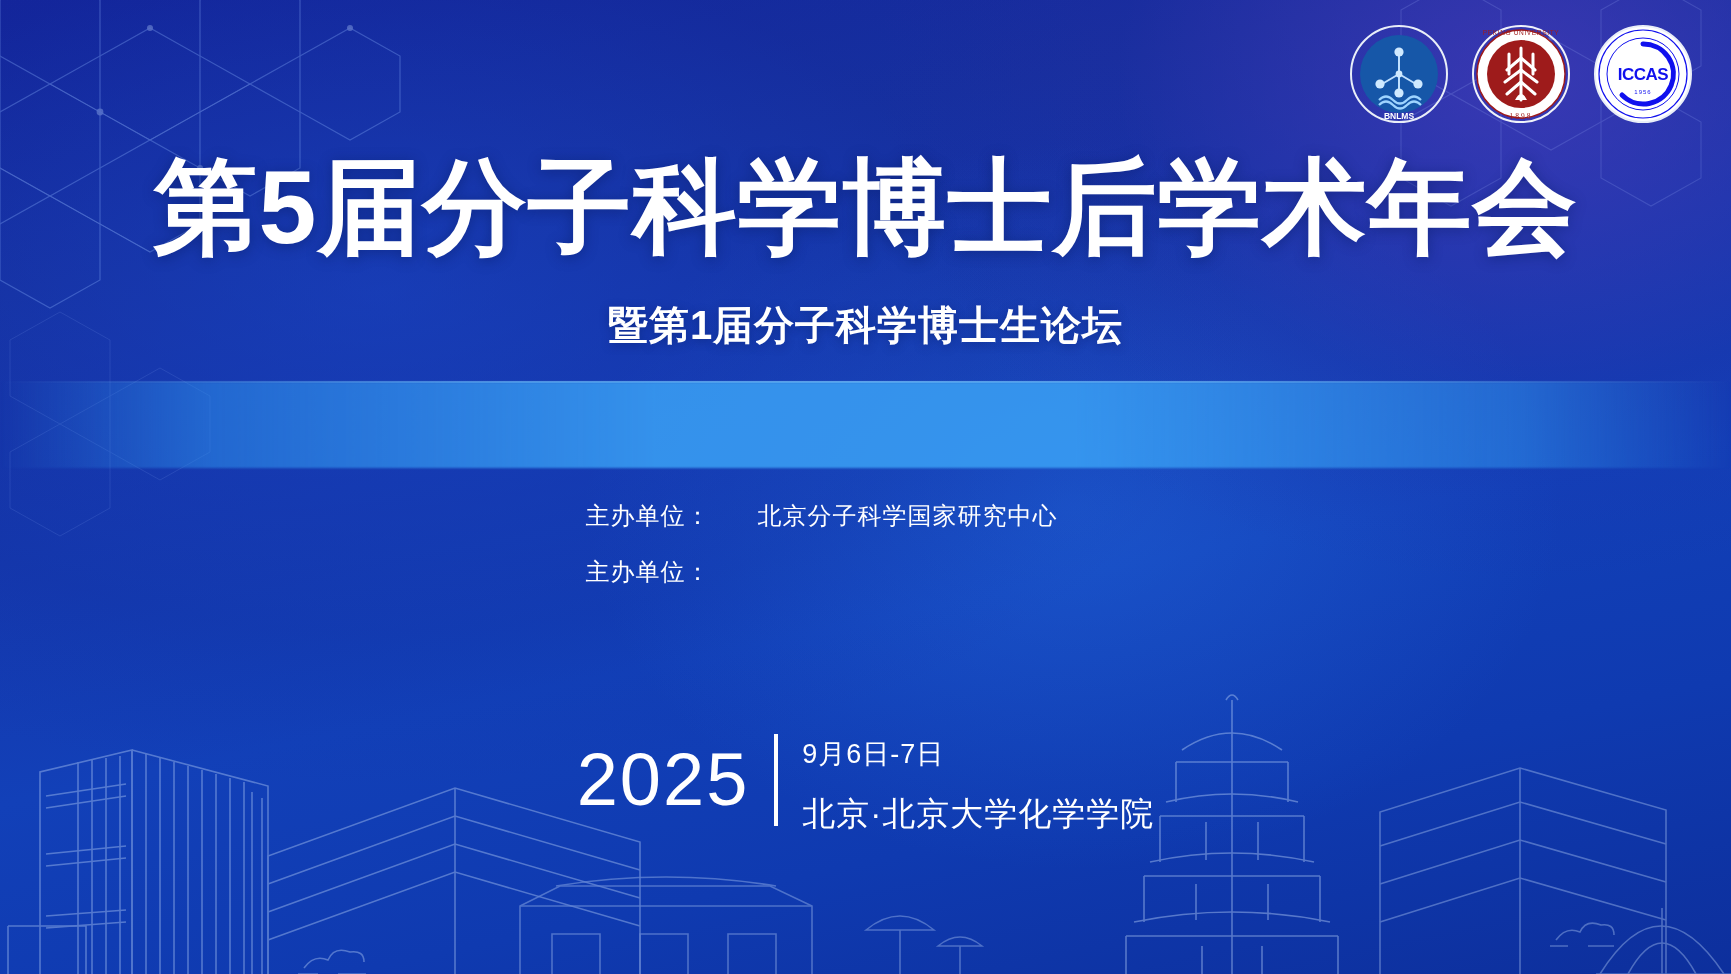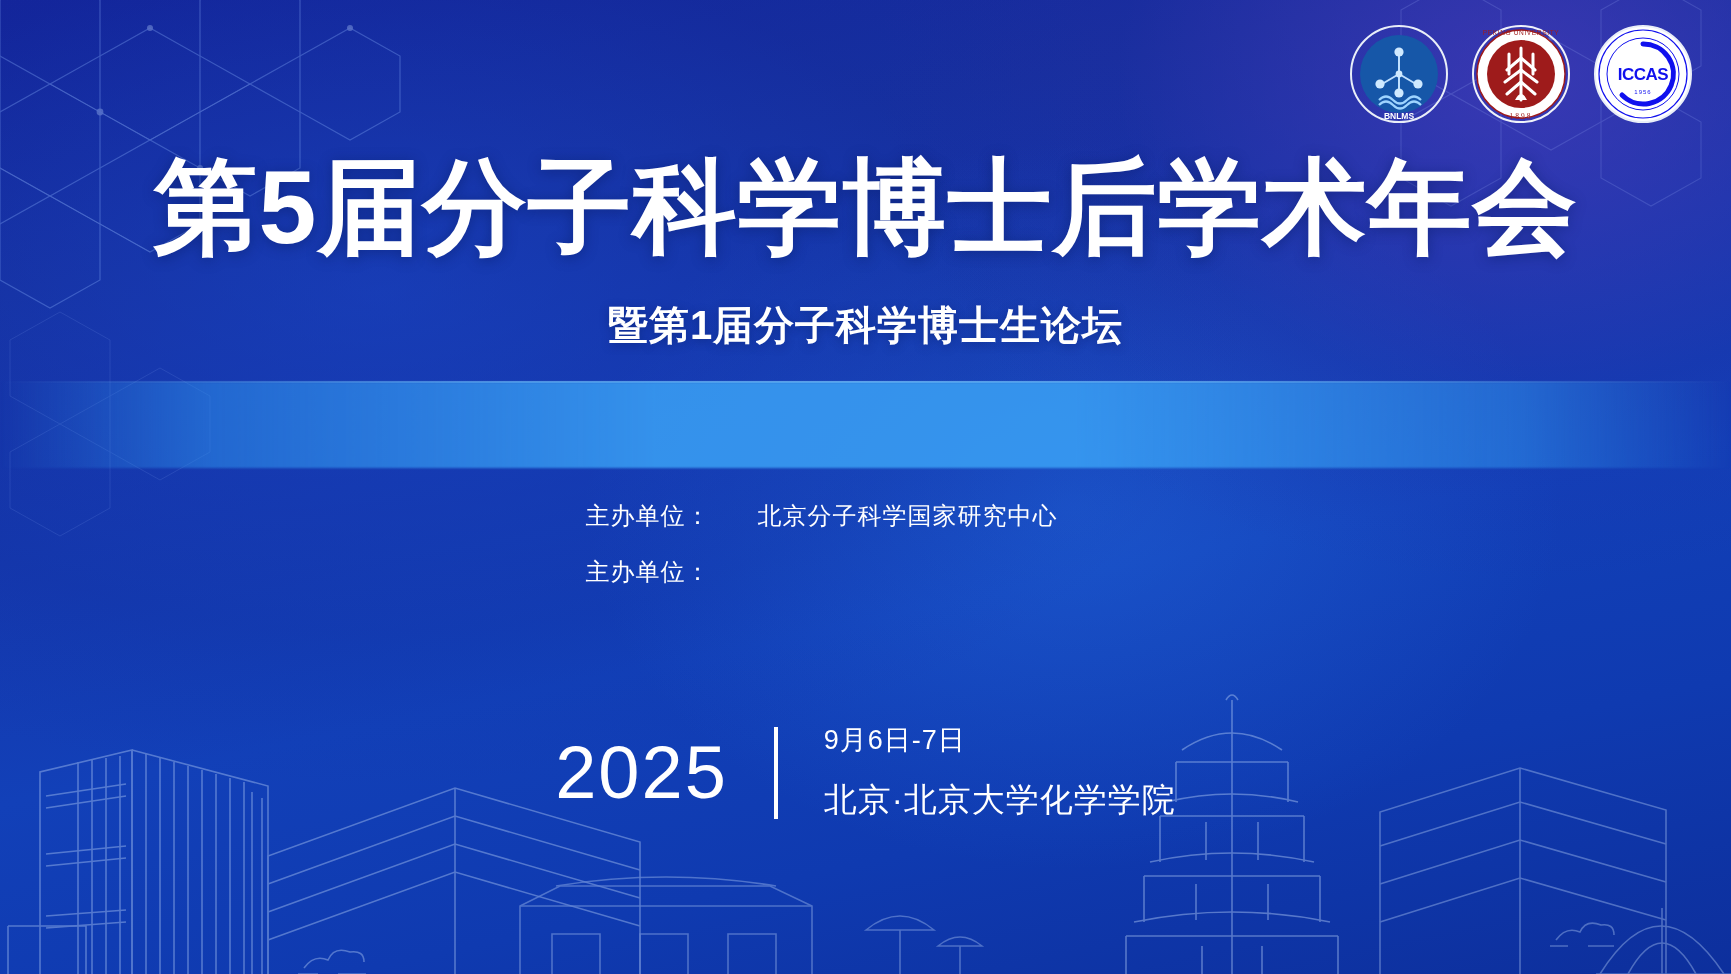--- a/index.html
+++ b/index.html
@@ -81,24 +81,24 @@
   .org-label{width:172px;flex:0 0 172px;letter-spacing:1px;}
   .org-value{flex:1;letter-spacing:1px;white-space:nowrap;}
   .org-row.continued .org-label{visibility:hidden;}
 
   #footer{
     position:absolute;top:722px;left:0;width:100%;
     display:flex;justify-content:center;align-items:center;
   }
   #year{
     color:#ffffff;font-size:74px;letter-spacing:2px;
-    line-height:1;padding-right:46px;font-weight:400;
+    line-height:1;padding-right:25px;font-weight:400;
   }
   #vrule{width:4px;height:92px;background:#ffffff;}
-  #when-where{padding-left:46px;color:#ffffff;}
+  #when-where{padding-left:24px;color:#ffffff;margin-top:14px;}
   #date{font-size:27px;letter-spacing:1px;margin-bottom:20px;}
   #venue{font-size:33px;letter-spacing:1px;}
 </style>
 </head>
 <body>
 
 <div id="poster">
 
   <div class="mesh" id="mesh-tl">
     <svg width="640" height="440" viewBox="0 0 640 440" fill="none">

